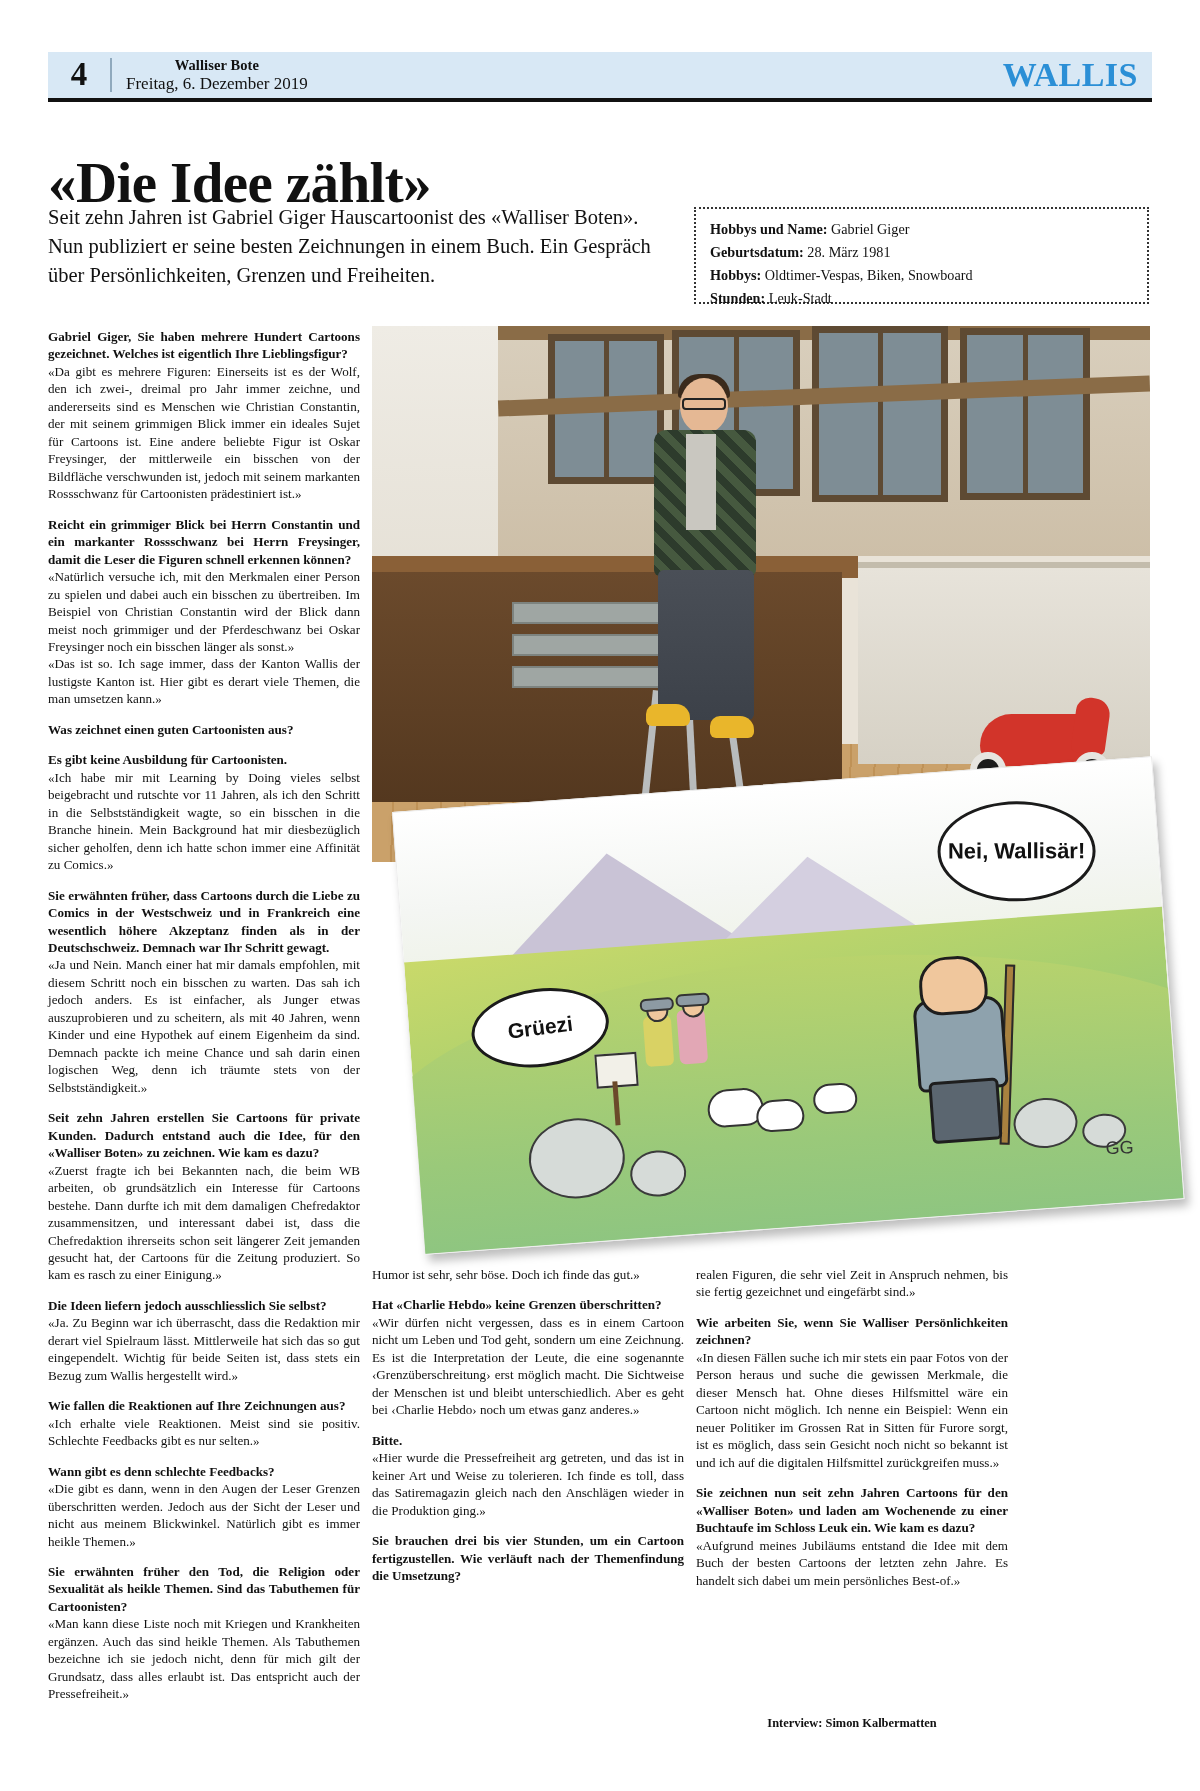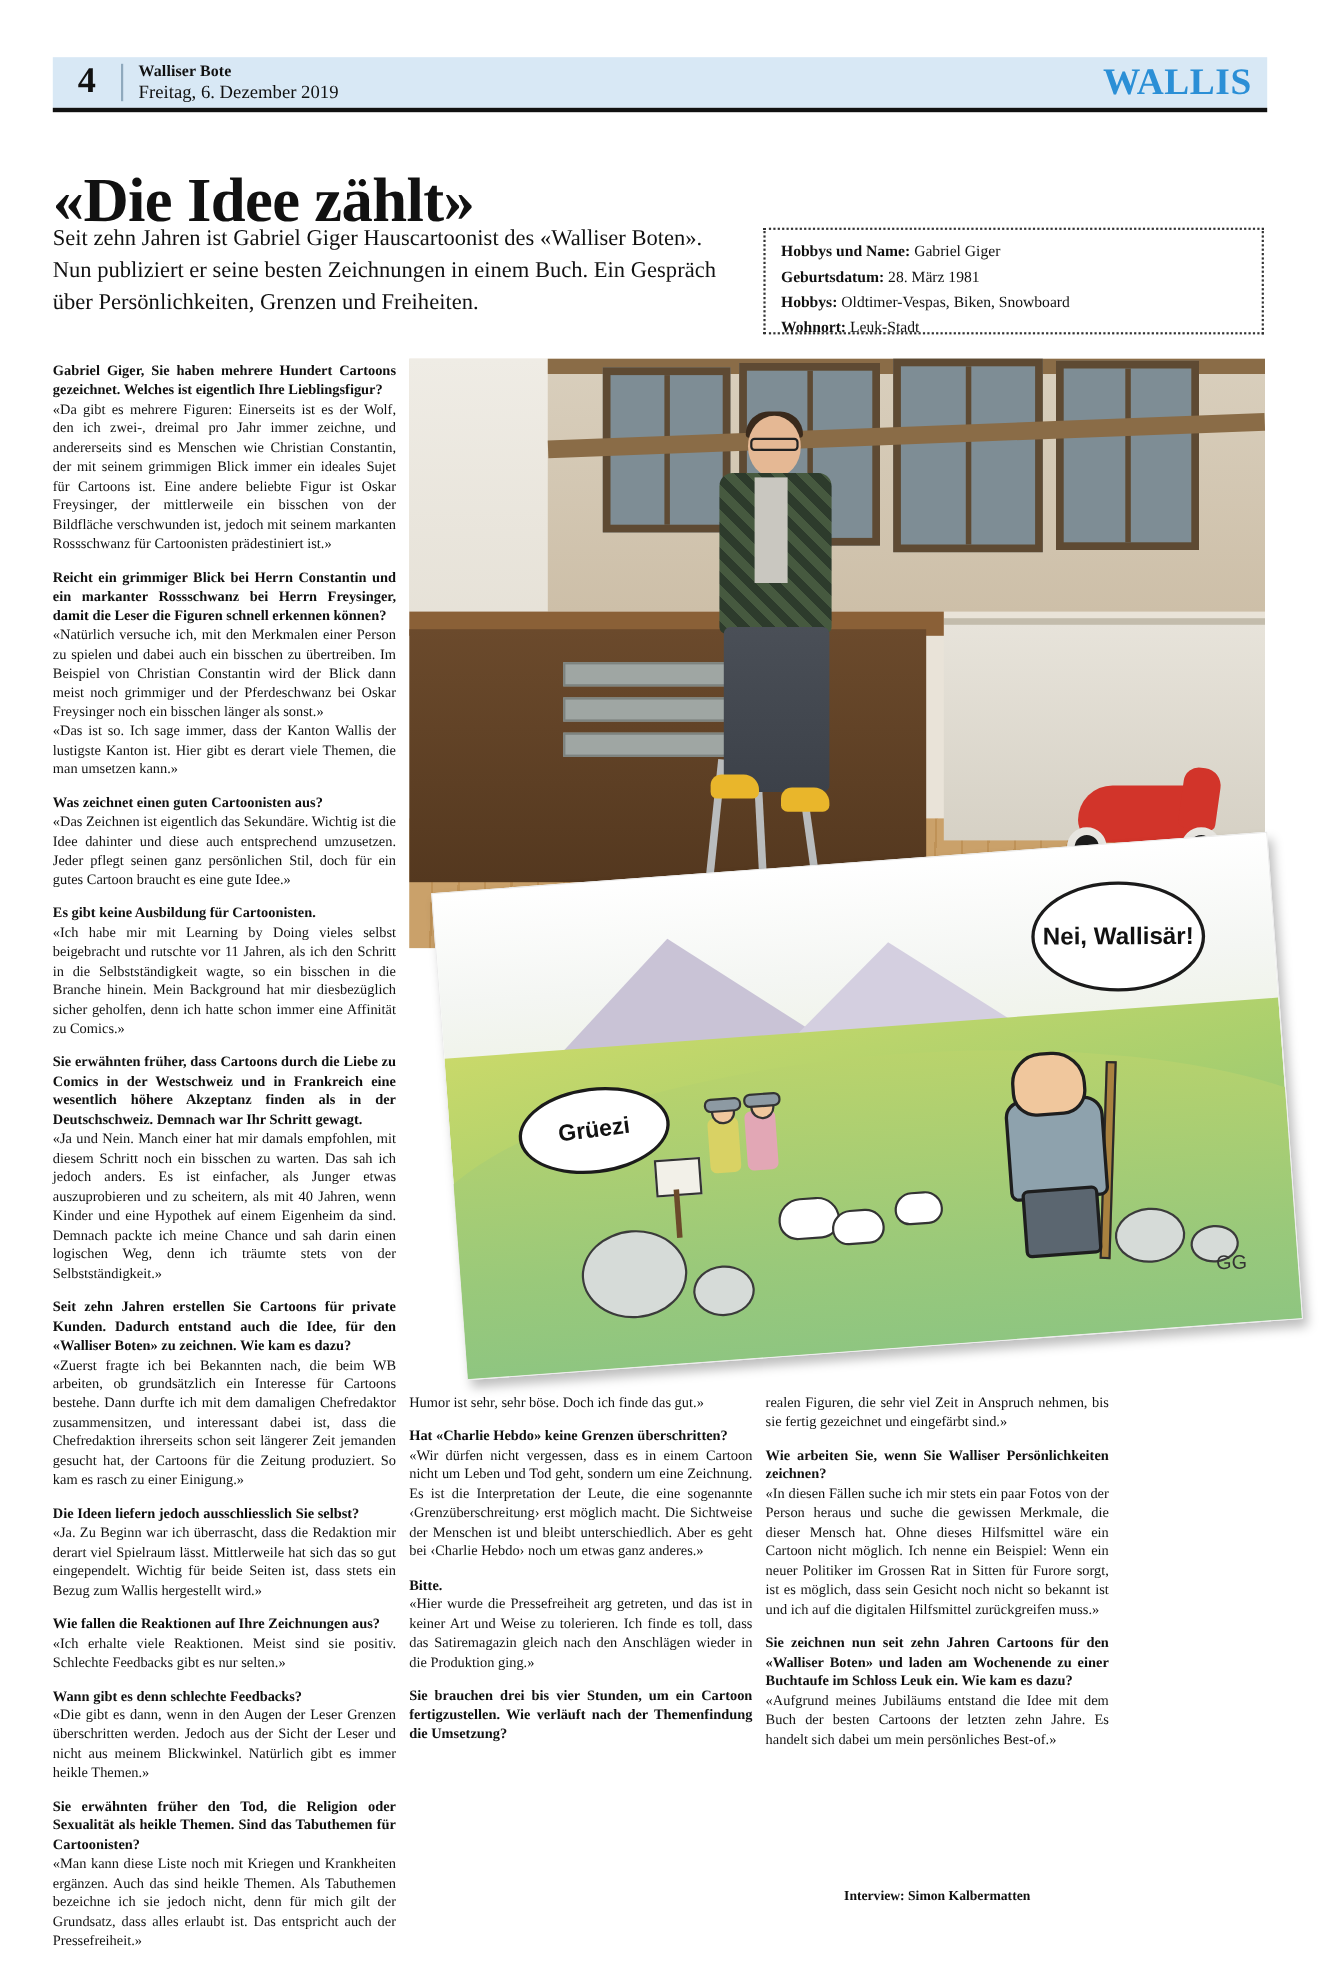--- a/index.html
+++ b/index.html
@@ -16,21 +16,21 @@
     position:absolute;left:48px;top:52px;width:1104px;height:46px;
     background:#d8e8f5;display:flex;align-items:center;
   }
   .mast-num{
     width:62px;text-align:center;font-weight:700;font-size:33px;
     font-family:"Liberation Serif",serif;color:#111;line-height:1;
     padding-bottom:2px;
   }
   .mast-divider{width:2px;height:34px;background:#8fa9bd;}
   .mast-titles{padding-left:14px;line-height:1.12;}
-  .mast-paper{font-weight:700;font-size:14.5px;letter-spacing:.1px;}
+  .mast-paper{font-weight:700;font-size:14.5px;letter-spacing:.1px;text-align:center;}
   .mast-date{font-size:17px;}
   .mast-logo{
     margin-left:auto;padding-right:14px;
     font-weight:700;font-size:34px;letter-spacing:.5px;color:#2b8fd6;
     font-family:"Liberation Serif",serif;line-height:1;
   }
   .mast-rule{
     position:absolute;left:48px;top:98px;width:1104px;height:4px;background:#111;
   }
 
@@ -202,21 +202,21 @@
     </div>
     <div class="row">
       <b>Geburtsdatum:</b>
       <span>28. März 1981</span>
     </div>
     <div class="row">
       <b>Hobbys:</b>
       <span>Oldtimer-Vespas, Biken, Snowboard</span>
     </div>
     <div class="row">
-      <b>Wohnort:</b>
+      <b>Stunden:</b>
       <span>Leuk-Stadt</span>
     </div>
   </div>
 
   <div class="photo">
     <div class="ph-wallL"></div>
     <div class="ph-wallR"></div>
     <div class="ph-beam b2"></div>
     <div class="ph-win w1"></div>
     <div class="ph-win w2"></div>
@@ -289,21 +289,20 @@
     <div class="ct-sig">GG</div>
   </div>
 
   <div class="col c1" id="col1">
       <p class="q">Gabriel Giger, Sie haben mehrere Hundert Cartoons gezeichnet. Welches ist eigentlich Ihre Lieblingsfigur?</p>
       <p class="a">«Da gibt es mehrere Figuren: Einerseits ist es der Wolf, den ich zwei-, dreimal pro Jahr immer zeichne, und andererseits sind es Menschen wie Christian Constantin, der mit seinem grimmigen Blick immer ein ideales Sujet für Cartoons ist. Eine andere beliebte Figur ist Oskar Freysinger, der mittlerweile ein bisschen von der Bildfläche verschwunden ist, jedoch mit seinem markanten Rossschwanz für Cartoonisten prädestiniert ist.»</p>
       <p class="q">Reicht ein grimmiger Blick bei Herrn Constantin und ein markanter Rossschwanz bei Herrn Freysinger, damit die Leser die Figuren schnell erkennen können?</p>
       <p class="a">«Natürlich versuche ich, mit den Merkmalen einer Person zu spielen und dabei auch ein bisschen zu übertreiben. Im Beispiel von Christian Constantin wird der Blick dann meist noch grimmiger und der Pferdeschwanz bei Oskar Freysinger noch ein bisschen länger als sonst.»</p>
       <p class="a">«Das ist so. Ich sage immer, dass der Kanton Wallis der lustigste Kanton ist. Hier gibt es derart viele Themen, die man umsetzen kann.»</p>
       <p class="q">Was zeichnet einen guten Cartoonisten aus?</p>
-      <p class="a">«Das Zeichnen ist eigentlich das Sekundäre. Wichtig ist die Idee dahinter und diese auch entsprechend umzusetzen. Jeder pflegt seinen ganz persönlichen Stil, doch für ein gutes Cartoon braucht es eine gute Idee.»</p>
       <p class="q">Es gibt keine Ausbildung für Cartoonisten.</p>
       <p class="a">«Ich habe mir mit Learning by Doing vieles selbst beigebracht und rutschte vor 11 Jahren, als ich den Schritt in die Selbstständigkeit wagte, so ein bisschen in die Branche hinein. Mein Background hat mir diesbezüglich sicher geholfen, denn ich hatte schon immer eine Affinität zu Comics.»</p>
       <p class="q">Sie erwähnten früher, dass Cartoons durch die Liebe zu Comics in der Westschweiz und in Frankreich eine wesentlich höhere Akzeptanz finden als in der Deutschschweiz. Demnach war Ihr Schritt gewagt.</p>
       <p class="a">«Ja und Nein. Manch einer hat mir damals empfohlen, mit diesem Schritt noch ein bisschen zu warten. Das sah ich jedoch anders. Es ist einfacher, als Junger etwas auszuprobieren und zu scheitern, als mit 40 Jahren, wenn Kinder und eine Hypothek auf einem Eigenheim da sind. Demnach packte ich meine Chance und sah darin einen logischen Weg, denn ich träumte stets von der Selbstständigkeit.»</p>
       <p class="q">Seit zehn Jahren erstellen Sie Cartoons für private Kunden. Dadurch entstand auch die Idee, für den «Walliser Boten» zu zeichnen. Wie kam es dazu?</p>
       <p class="a">«Zuerst fragte ich bei Bekannten nach, die beim WB arbeiten, ob grundsätzlich ein Interesse für Cartoons bestehe. Dann durfte ich mit dem damaligen Chefredaktor zusammensitzen, und interessant dabei ist, dass die Chefredaktion ihrerseits schon seit längerer Zeit jemanden gesucht hat, der Cartoons für die Zeitung produziert. So kam es rasch zu einer Einigung.»</p>
       <p class="q">Die Ideen liefern jedoch ausschliesslich Sie selbst?</p>
       <p class="a">«Ja. Zu Beginn war ich überrascht, dass die Redaktion mir derart viel Spielraum lässt. Mittlerweile hat sich das so gut eingependelt. Wichtig für beide Seiten ist, dass stets ein Bezug zum Wallis hergestellt wird.»</p>
       <p class="q">Wie fallen die Reaktionen auf Ihre Zeichnungen aus?</p>
       <p class="a">«Ich erhalte viele Reaktionen. Meist sind sie positiv. Schlechte Feedbacks gibt es nur selten.»</p>

